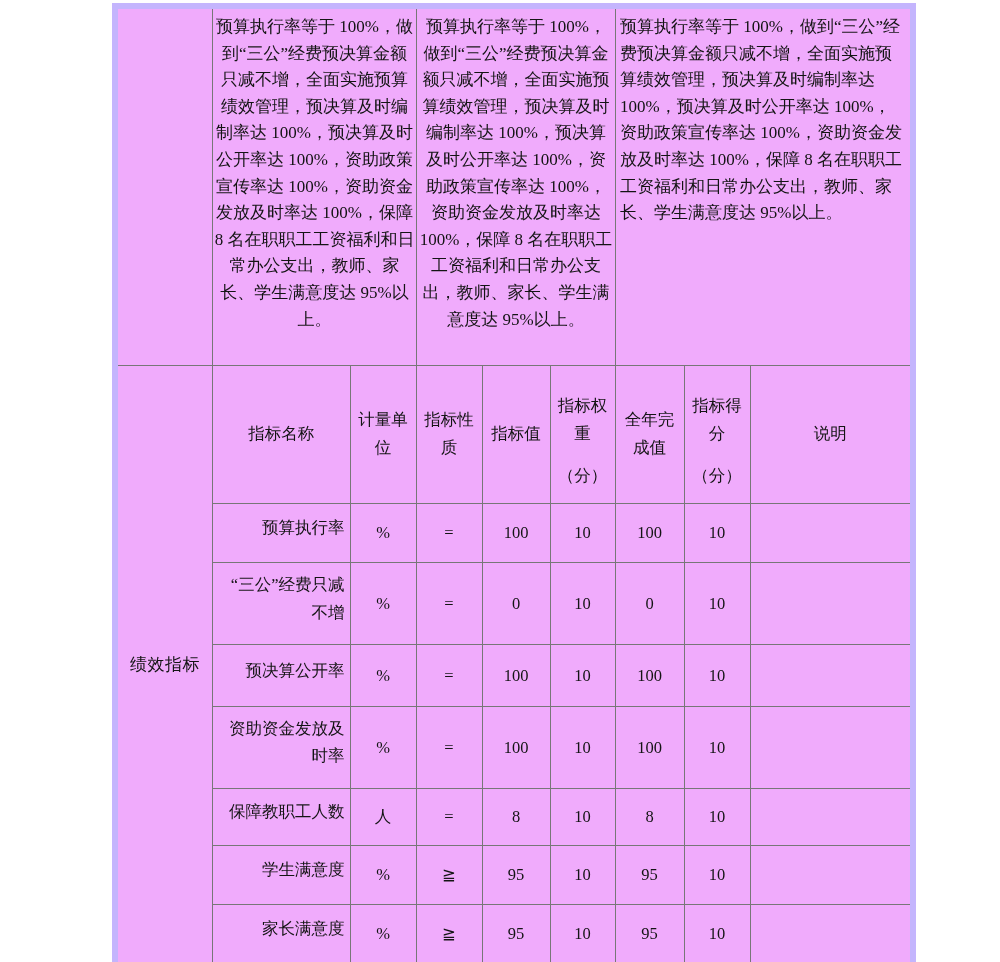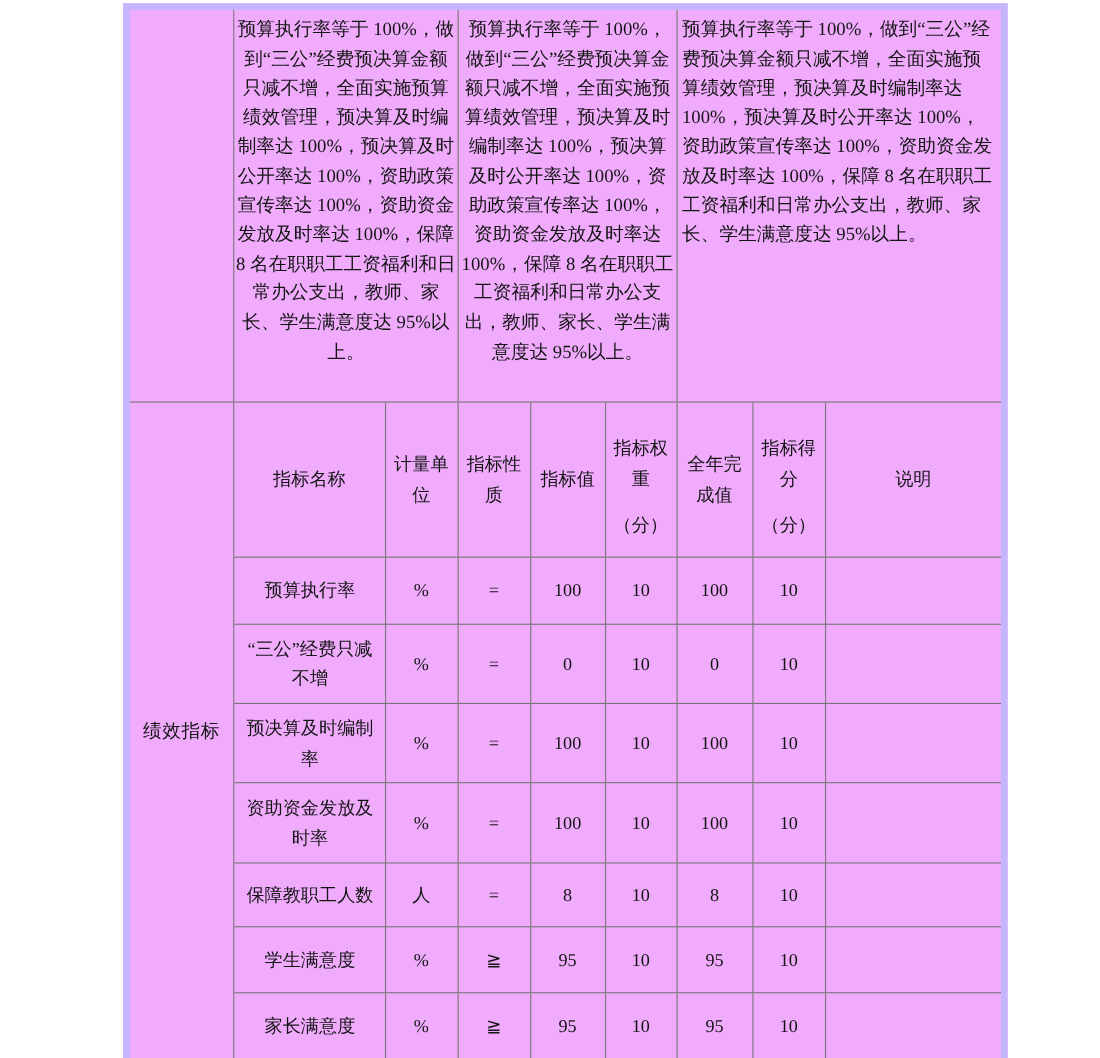--- a/index.html
+++ b/index.html
@@ -34,21 +34,21 @@
   table.itable{
     width:100%;height:100%;border-collapse:collapse;table-layout:fixed;
   }
   table.itable td{
     border-right:1px solid #777777;border-bottom:1px solid #777777;
     font-size:16.5px;text-align:center;vertical-align:middle;
     padding:0;line-height:27px;overflow:hidden;
   }
   table.itable td:last-child{border-right:none;}
   table.itable tr:last-child td{border-bottom:none;}
-  table.itable td.name-cell{text-align:center;padding:2px 5px 2px 6px;line-height:27.5px;}
+  table.itable td.name-cell{text-align:right;padding:2px 5px 12px 6px;line-height:27.5px;}
   table.itable tr.hdr td{line-height:28px;padding:2px 4px;}
   
   tr.hdr{height:82px;}
   tr.r1{height:50px;} tr.r2{height:56px;margin-left:29px;} tr.r3{height:52px;} tr.r4{height:52px;}
   tr.r5{height:50px;} tr.r6{height:59px;} tr.r7{height:48px;} tr.r8{height:48px;}
   tr.r9{height:50px;} tr.r10{height:49px;}
   col.c-name{width:137px;} col.c-unit{width:66px;} col.c-nature{width:66px;}
   col.c-target{width:68px;} col.c-weight{width:65px;} col.c-annual{width:69px;}
   col.c-score{width:66px;} col.c-note{width:auto;}
   .hdr-sub{display:block;margin-top:14px;}
@@ -110,22 +110,22 @@
         <tr class="r2">
           <td class="name-cell">“三公”经费只减不增</td>
           <td>%</td>
           <td>=</td>
           <td>0</td>
           <td>10</td>
           <td>0</td>
           <td>10</td>
           <td></td>
         </tr>
-        <tr class="r3">
-          <td class="name-cell">预决算及时编制率</td>
+        <tr class="r4">
+          <td class="name-cell">预决算公开率</td>
           <td>%</td>
           <td>=</td>
           <td>100</td>
           <td>10</td>
           <td>100</td>
           <td>10</td>
           <td></td>
         </tr>
         <tr class="r6">
           <td class="name-cell">资助资金发放及时率</td>

